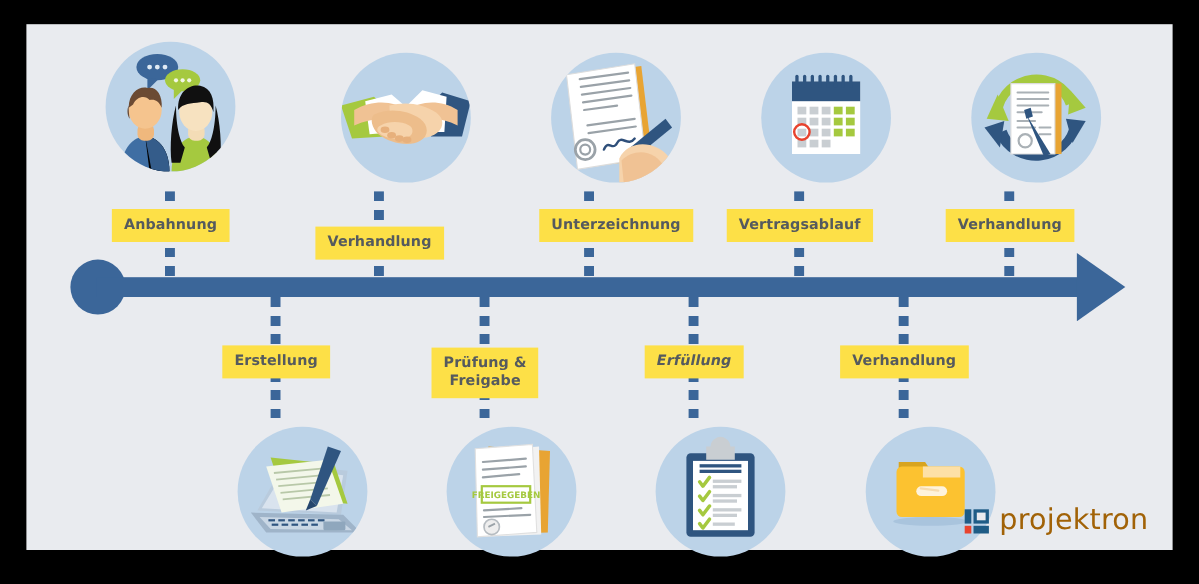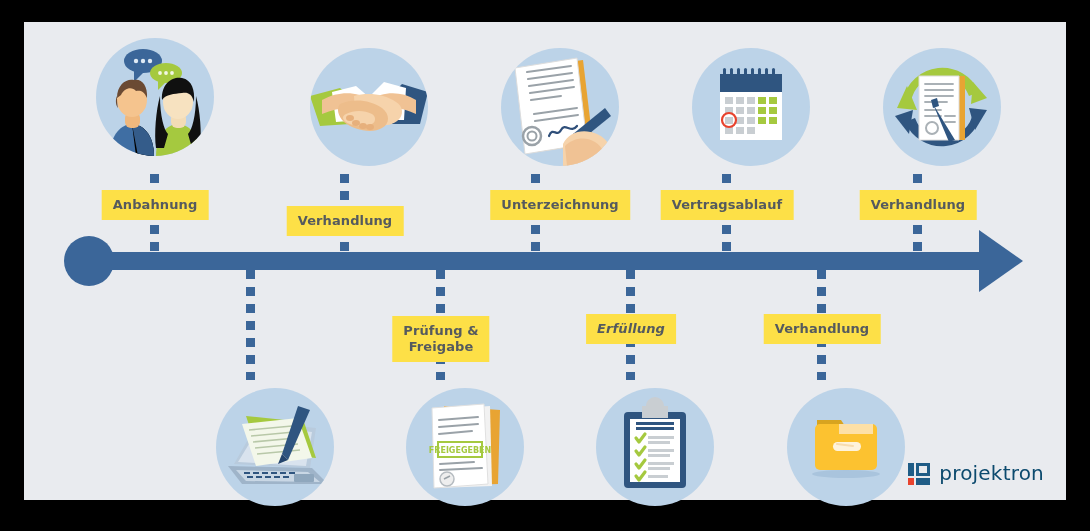--- a/index.html
+++ b/index.html
@@ -76,22 +76,22 @@
   #logo{
     position:absolute;
     right:22px;bottom:14px;
     display:flex;align-items:center;gap:9px;
   }
   #logo .mark{
     position:relative;width:22px;height:22px;
   }
   #logo .mark i{position:absolute;display:block;}
   #logo .wordmark{
-    font-size:20px;
-    color:#0c4a6e;
+    font-size:26px;
+    color:#a16207;
     letter-spacing:.2px;
     line-height:25px;
   }
 </style>
 </head>
 <body>
 
 <div id="stage">
 
   <div class="axis-dot"></div>
@@ -344,20 +344,21 @@
       <path d="M50 56 L66 58" stroke="#f7dcb0" stroke-width="2" stroke-linecap="round"></path>
     </svg>
   </div>
 
   <div class="chip" style="left:131px;top:168px;">Anbahnung</div>
   <div class="chip" style="left:321px;top:168px;margin-top:16px;">Verhandlung</div>
   <div class="chip" style="left:536px;top:168px;">Unterzeichnung</div>
   <div class="chip" style="left:703px;top:168px;">Vertragsablauf</div>
   <div class="chip" style="left:894px;top:168px;">Verhandlung</div>
 
+  <div class="chip" style="left:227px;top:292px;">Erstellung</div>
   <div class="chip" style="left:417px;top:294px;">Prüfung &amp;
 Freigabe</div>
   <div class="chip" style="left:607px;top:292px;font-style:italic;">Erfüllung</div>
   <div class="chip" style="left:798px;top:292px;">Verhandlung</div>
 
   <div id="logo">
     <span class="mark">
       <i style="left:0;top:0;width:6px;height:13px;background:#1f5c86;"></i>
       <i style="left:8px;top:0;width:14px;height:13px;background:#1f5c86;"></i>
       <i style="left:11px;top:3px;width:8px;height:7px;background:#e9ebef;"></i>

